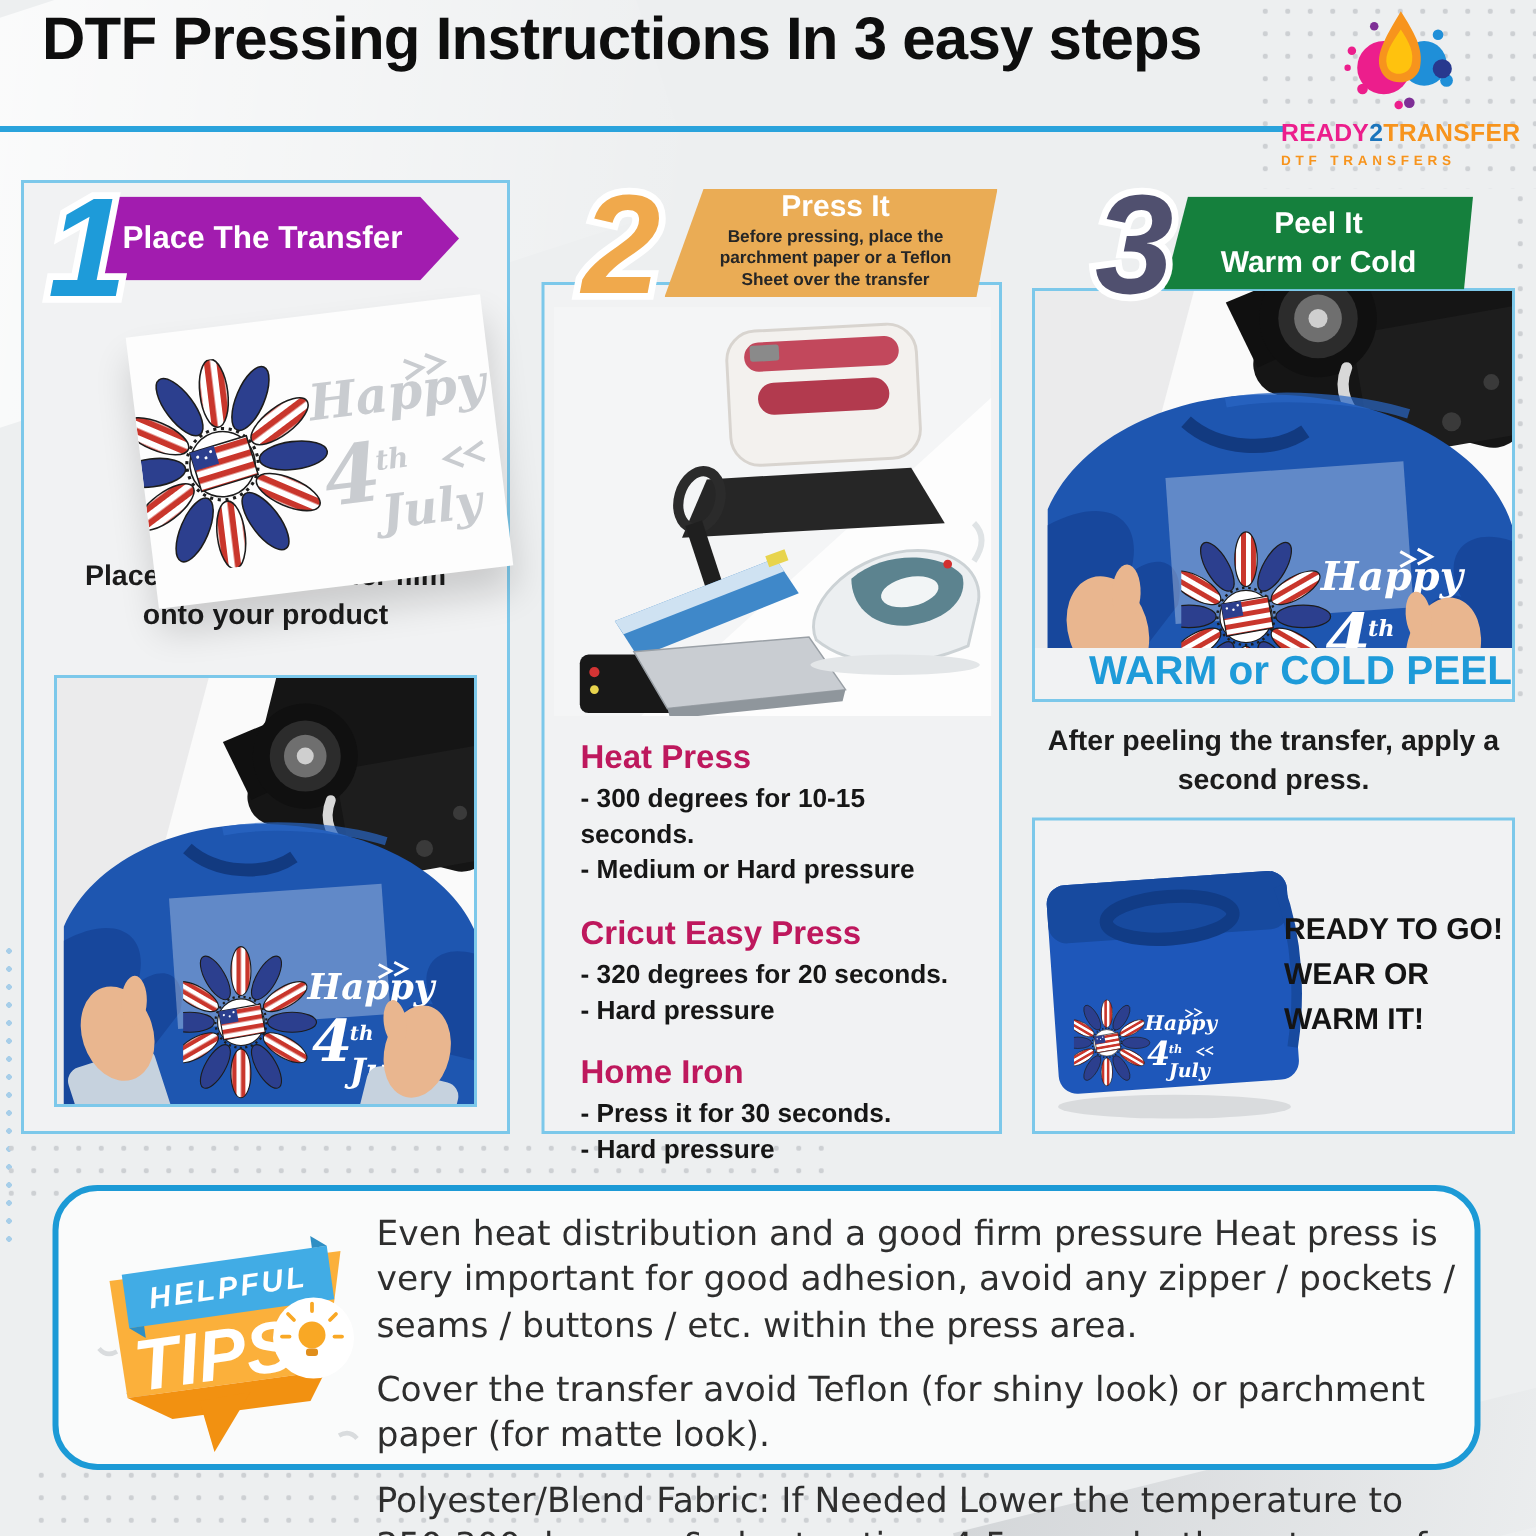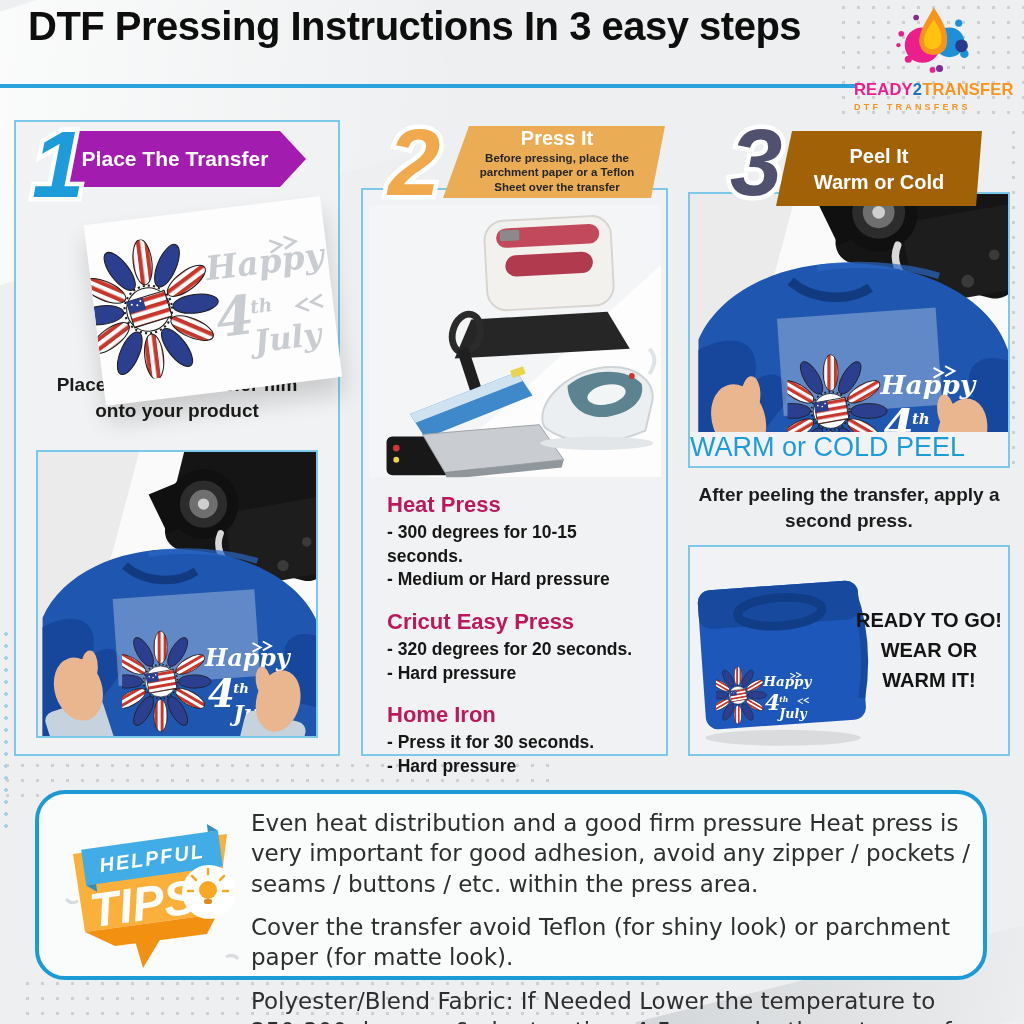--- a/index.html
+++ b/index.html
@@ -38,47 +38,47 @@
   .num3{left:730px;top:116px;color:#50506f;}
   .banner{position:absolute;z-index:5;display:flex;flex-direction:column;justify-content:center;
           align-items:center;text-align:center;color:#fff;}
   .banner1{left:66px;top:131px;width:240px;height:56px;background:#a21caf;
            clip-path:polygon(0 0,calc(100% - 26px) 0,100% 50%,calc(100% - 26px) 100%,0 100%);}
   .banner1 .bt{font-size:21px;font-weight:800;padding-right:22px;}
   .banner2{left:443px;top:126px;width:222px;height:72px;background:#eaac55;
            clip-path:polygon(26px 0,100% 0,calc(100% - 14px) 100%,0 100%);padding:4px 20px 6px 26px;align-items:center;}
   .banner2 .bt{font-size:20px;font-weight:800;line-height:1.05;}
   .banner2 .bs{font-size:11.5px;font-weight:800;color:#262626;line-height:1.25;margin-top:2px;}
-  .banner3{left:776px;top:131px;width:206px;height:75px;background:#a16207;
+  .banner3{left:776px;top:131px;width:206px;height:62px;background:#15803d;
            clip-path:polygon(16px 0,100% 0,calc(100% - 6px) 100%,0 100%);}
   .banner3 .bt{font-size:20px;font-weight:800;line-height:1.3;}
   
   .film{position:absolute;left:78px;top:88px;width:238px;height:182px;background:#fdfdfd;
         transform:rotate(-7deg);box-shadow:0 16px 24px rgba(0,0,0,.16);z-index:2;color:#c9ccd0;}
   .film svg{width:100%;height:100%;}
   .caption{position:absolute;left:18px;top:250px;width:286px;margin:0;text-align:center;
            font-size:19px;font-weight:800;line-height:1.35;color:#1c1c1c;}
   .photo-frame{position:absolute;left:20px;top:328px;width:282px;height:288px;border:2px solid #7cc8ea;overflow:hidden;}
   .photo-frame svg,.photo3 svg{display:block;width:100%;height:100%;}
   
   .devices{position:absolute;left:6px;top:12px;width:292px;height:278px;}
   .devices svg{width:100%;height:100%;}
   .methods{position:absolute;left:24px;top:302px;width:268px;}
   .method{margin-bottom:17px;}
   .method-name{font-size:22px;font-weight:800;color:#be185d;margin:0 0 3px 0;}
   .method-line{font-size:17.5px;font-weight:800;color:#161616;line-height:1.35;margin:0;}
   
   .photo3{position:absolute;left:0;top:0;width:318px;height:238px;overflow:hidden;}
-  .peel-label{position:absolute;left:0;top:238px;width:318px;text-align:left;
-              font-size:27px;font-weight:400;color:#1e9bd9;}
+  .peel-label{position:absolute;left:0;top:238px;width:318px;text-align:right;
+              font-size:27px;font-weight:700;color:#1e9bd9;}
   .after-text{position:absolute;left:688px;top:482px;width:322px;margin:0;text-align:center;
               font-size:19px;font-weight:800;line-height:1.35;color:#1c1c1c;z-index:3;}
   .folded{position:absolute;left:4px;top:10px;width:178px;height:194px;}
   .folded svg{width:100%;height:100%;}
-  .ready-text{position:absolute;left:166px;top:58px;width:146px;text-align:center;
+  .ready-text{position:absolute;left:166px;top:58px;width:146px;
               font-size:20px;font-weight:800;color:#141414;line-height:1.5;}
   
   .tips-box{position:absolute;left:35px;top:790px;width:952px;height:190px;background:#fafbfb;
             border:4px solid #1c9ad6;border-radius:30px;z-index:4;}
   .tips-badge{position:absolute;left:18px;top:18px;width:196px;height:160px;}
   .tips-text{position:absolute;left:212px;top:14px;width:722px;font-family:"DejaVu Sans",sans-serif;}
   .tips-text p{margin:0 0 13px 0;font-size:23px;line-height:1.32;color:#2e2e2e;}
 </style>
 </head>
 <body>

